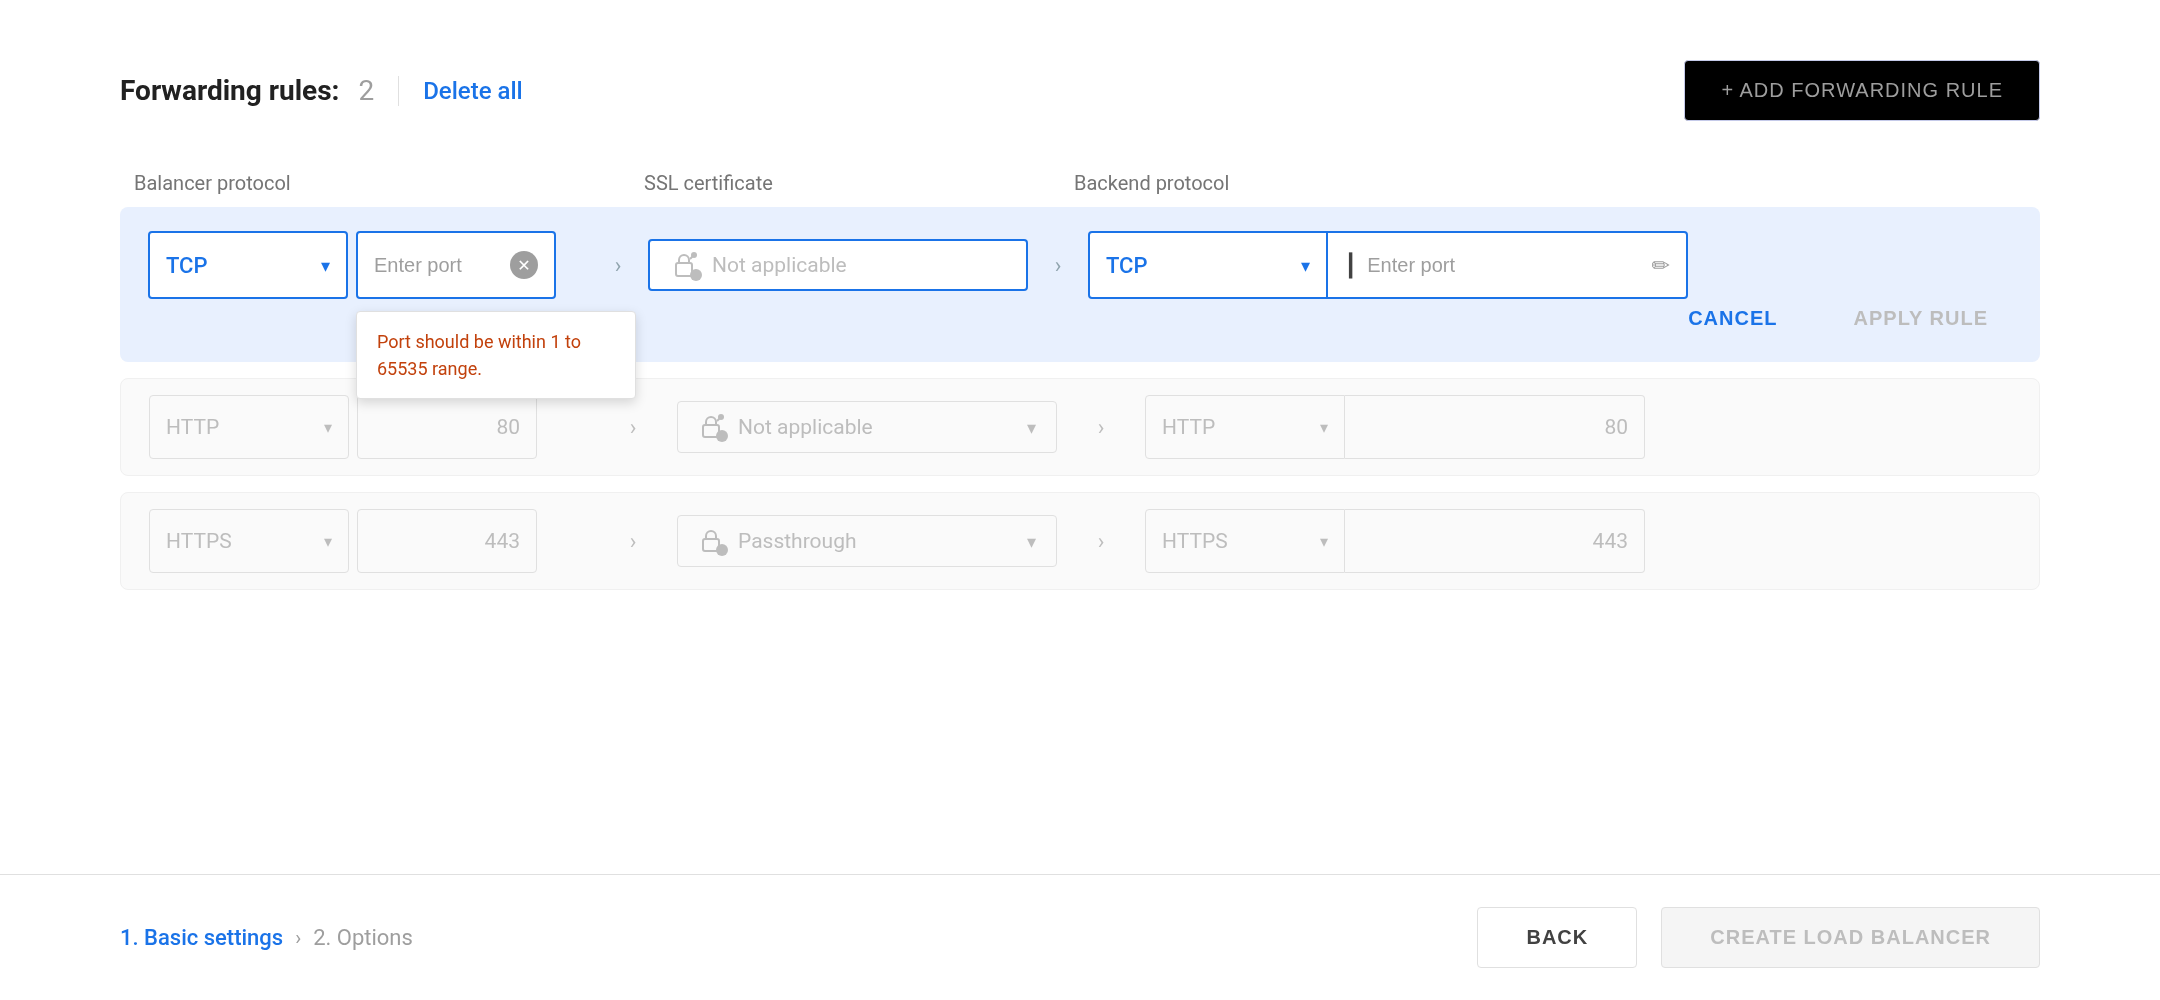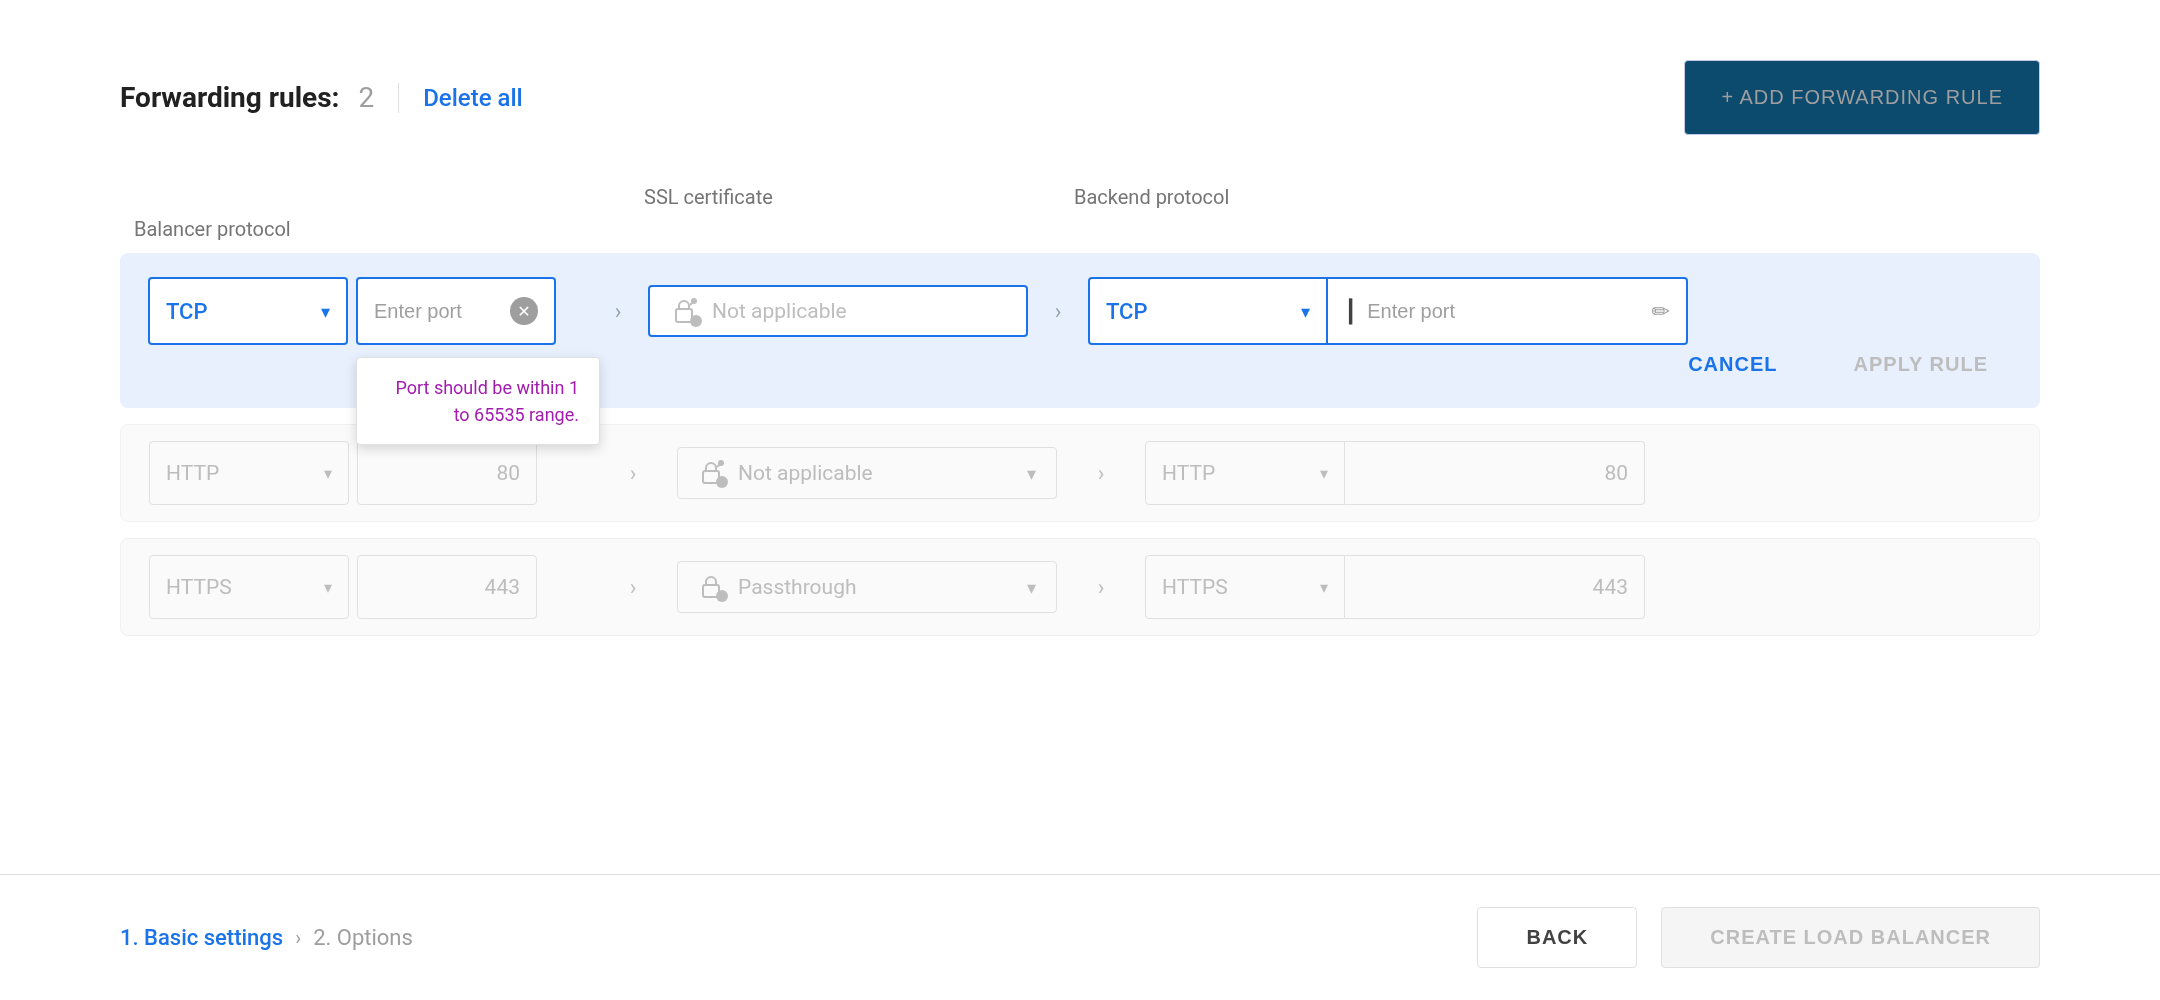--- a/index.html
+++ b/index.html
@@ -40,45 +40,45 @@
     }
     .delete-all-btn {
       font-size: 24px;
       color: #1a73e8;
       cursor: pointer;
       text-decoration: none;
       font-weight: 500;
     }
     .add-rule-btn {
       border: 1px solid #c5cae9;
-      background: #0c4a6e;
+      background: #000000;
       color: #9e9e9e;
       font-size: 20px;
       font-weight: 500;
-      padding: 25px 36px;
+      padding: 18px 36px;
       cursor: pointer;
       letter-spacing: 1px;
       border-radius: 4px;
       display: flex;
       align-items: center;
       gap: 10px;
     }
     .column-headers {
       display: grid;
       grid-template-columns: 440px 60px 380px 60px 440px;
       gap: 0;
       margin-bottom: 12px;
       padding: 0 4px;
     }
     .col-header {
       font-size: 20px;
       color: #757575;
       font-weight: 400;
     }
-    .col-header.balancer-protocol { padding-left: 10px; margin-top: 32px; }
+    .col-header.balancer-protocol { padding-left: 10px; }
     .col-header.ssl-cert { padding-left: 10px; }
     .col-header.backend-protocol { padding-left: 10px; }
     
     .active-row {
       background: #e8f0fe;
       border-radius: 8px;
       padding: 24px 28px;
       margin-bottom: 16px;
       position: relative;
     }
@@ -161,26 +161,25 @@
     }
     .port-tooltip {
       position: absolute;
       top: 80px;
       left: 0;
       background: #fff;
       border: 1px solid #e0e0e0;
       border-radius: 4px;
       padding: 16px 20px;
       box-shadow: 0 4px 12px rgba(0,0,0,0.15);
-      width: 244px;
+      width: 280px;
       z-index: 10;
       font-size: 18px;
-      color: #a21caf;
+      color: #c2410c;
       line-height: 1.5;
-      text-align: right;
     }
     
     .ssl-cert-field {
       display: flex;
       align-items: center;
       background: #fafafa;
       border: 1px solid #e0e0e0;
       border-radius: 4px;
       padding: 12px 20px;
       height: 52px;

